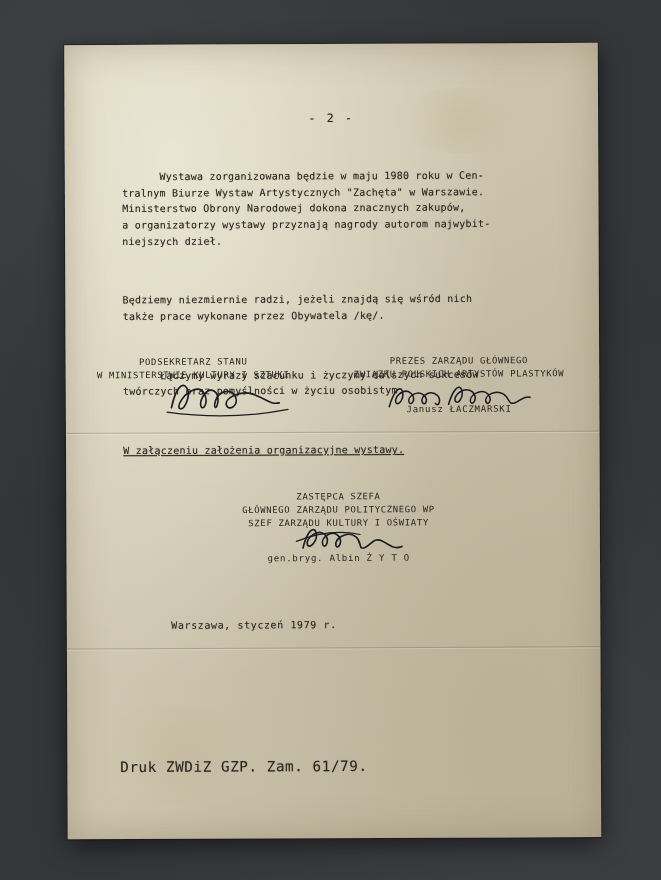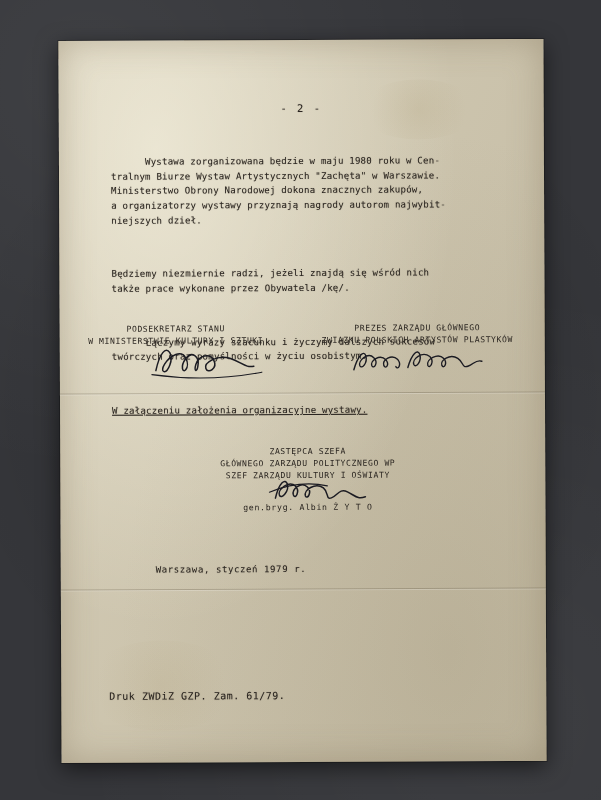--- a/index.html
+++ b/index.html
@@ -129,21 +129,21 @@
     top: 500px;
     left: 95px;
     font-size: 9px;
     letter-spacing: 0.6px;
     margin-top: 24px;
   }
 
   #print-note {
     top: 650px;
     left: 48px;
-    font-size: 10px;
+    font-size: 13px;
     letter-spacing: 0.5px;
   }
 
   
   .stain {
     position: absolute;
     border-radius: 50%;
     pointer-events: none;
   }
 </style>
@@ -183,20 +183,21 @@
     <div class="ink" style="left:90px; top:298px;">
       <svg width="130" height="45" viewBox="0 0 130 45">
         <path d="M6,32 C10,14 16,8 20,14 C24,21 18,34 14,33 C10,32 16,20 26,16 C36,12 40,26 36,31 C33,35 30,28 36,20 C42,12 50,18 48,28 C47,34 44,33 46,26 C49,17 60,14 64,22 C68,30 58,36 56,30 C54,24 68,16 80,20 C92,24 96,30 104,28" stroke-width="1.5"></path>
         <path d="M2,36 C30,40 70,42 112,34" stroke-width="1.1"></path>
       </svg>
     </div>
 
     <div class="sigblock" id="sig-right">
       <div class="title">PREZES ZARZĄDU GŁÓWNEGO
 ZWIĄZKU POLSKICH ARTYSTÓW PLASTYKÓW</div>
+      <div class="name">Janusz ŁACZMARSKI</div>
     </div>
     <div class="ink" style="left:290px; top:300px;">
       <svg width="150" height="42" viewBox="0 0 150 42">
         <path d="M4,30 C8,16 14,10 16,16 C18,23 12,30 10,26 C8,21 18,12 24,18 C29,23 24,30 22,26 C20,21 30,14 36,20 C40,25 36,30 34,26 C32,20 42,14 48,20 C52,25 48,31 46,27" stroke-width="1.4"></path>
         <path d="M58,28 C62,14 68,9 70,15 C72,22 66,29 64,25 C62,20 72,11 80,17 C85,22 80,30 78,26 C76,20 88,13 94,19 C98,24 94,30 92,26 C90,21 100,14 108,19 C114,23 112,29 118,27 C124,25 126,20 132,22" stroke-width="1.4"></path>
       </svg>
     </div>
 
     <div class="sigblock" id="sig-center">
       <div class="title">ZASTĘPCA SZEFA

